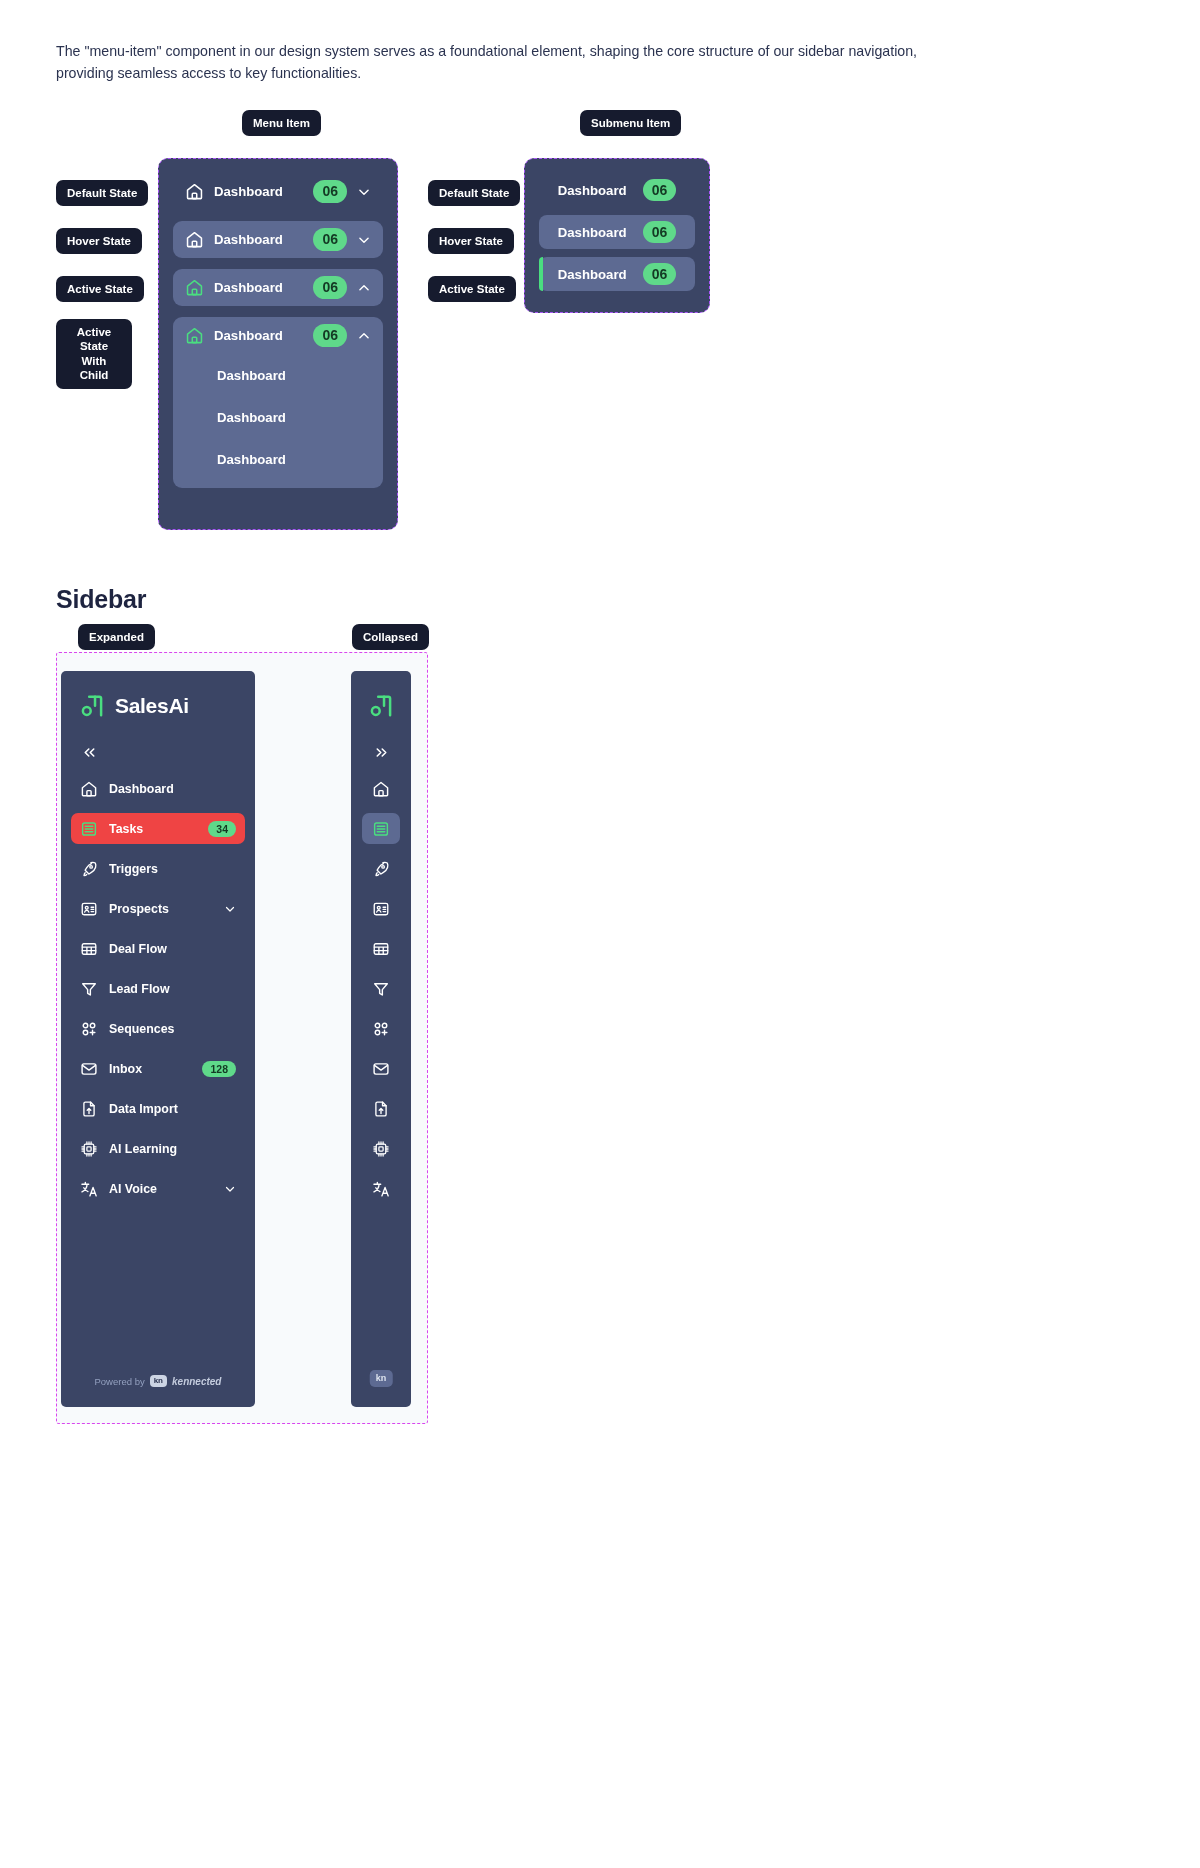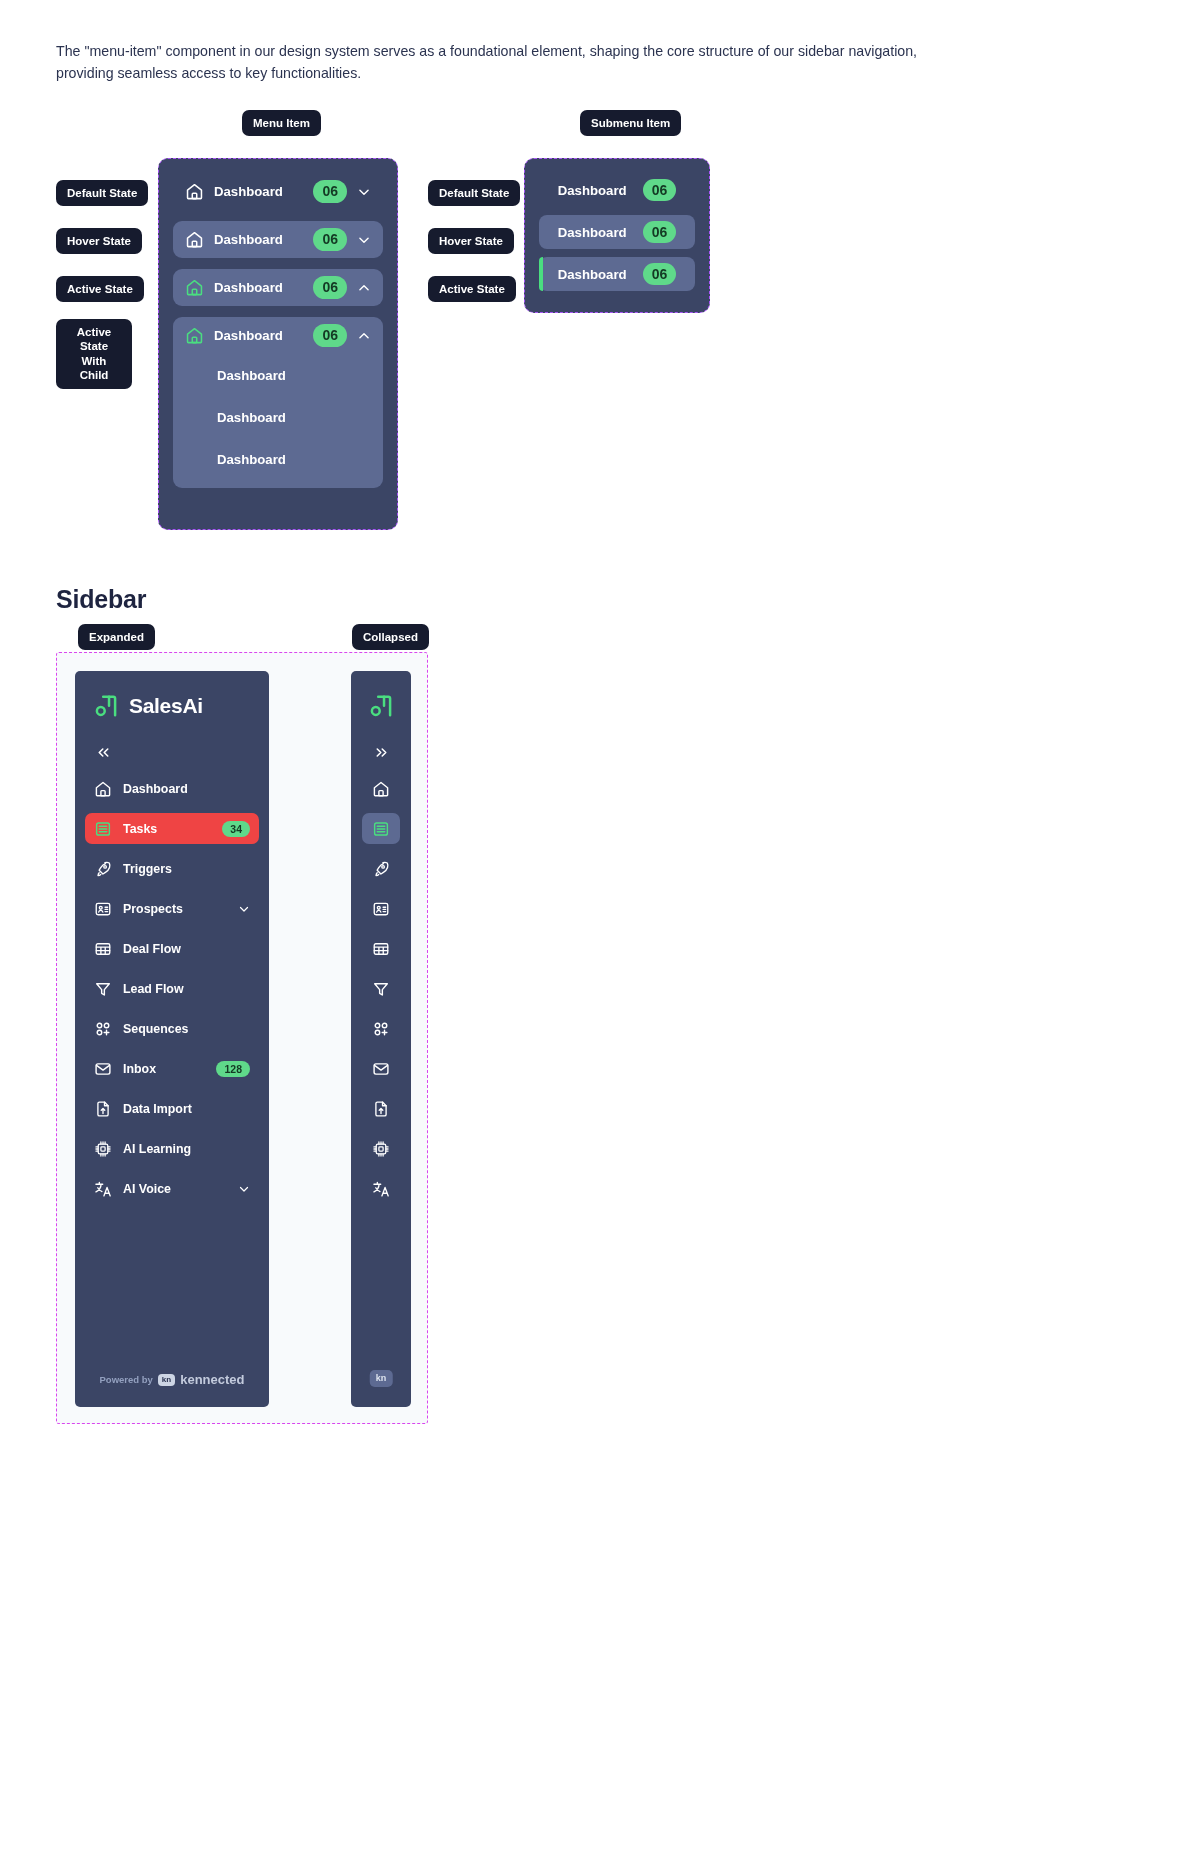--- a/index.html
+++ b/index.html
@@ -132,21 +132,21 @@
     width: 372px; height: 772px;
     border: 1.5px dashed #d946ef;
     background: #f8fafc;
     border-radius: 3px;
   }
   .sidebar {
     position: absolute;
     background: #3b4565;
     border-radius: 5px;
   }
-  .sb-expanded { left: 18px; top: 18px; width: 194px; height: 736px; }
+  .sb-expanded { left: 4px; top: 18px; width: 194px; height: 736px; }
   .sb-collapsed { left: 294px; top: 18px; width: 60px; height: 736px; }
 
   .logo-row { display: flex; align-items: center; gap: 10px; padding: 22px 0 0 18px; }
   .logo-mark { width: 26px; height: 26px; color: #4ade80; flex: 0 0 auto; }
   .logo-text { color: #ffffff; font-size: 21px; font-weight: bold; letter-spacing: -0.3px; }
 
   .collapse-btn {
     display: flex; align-items: center;
     height: 30px; padding-left: 20px;
     margin-top: 18px;
@@ -178,28 +178,28 @@
     display: flex; align-items: center; justify-content: center;
     height: 31px; width: 38px; margin: 0 auto 9px auto;
     border-radius: 7px;
   }
   .nav-item-c.active { background: #5d6a92; }
 
   .sb-footer {
     position: absolute; left: 0; right: 0; bottom: 20px;
     display: flex; align-items: center; justify-content: center; gap: 5px;
   }
-  .sb-footer .pw { color: #93a0bf; font-size: 9.5px; font-weight: bold; }
+  .sb-footer .pw { color: #93a0bf; font-size: 9.5px; font-weight: normal; }
   .kn-badge {
     background: #cdd5e4; color: #2a3category; color: #2b3350;
     font-size: 8px; font-weight: bold;
     border-radius: 4px; padding: 2px 4px;
     line-height: 1;
   }
-  .sb-footer .kname { color: #c3cbdd; font-size: 13px; font-weight: bold; }
+  .sb-footer .kname { color: #c3cbdd; font-size: 10px; font-weight: bold; font-style: italic; }
   .kn-badge-c {
     position: absolute; left: 50%; transform: translateX(-50%);
     bottom: 20px;
     background: #5d6a92; color: #dfe5f0;
     font-size: 9px; font-weight: bold;
     border-radius: 5px; padding: 4px 6px; line-height: 1;
   }
 </style>
 </head>
 <body>

